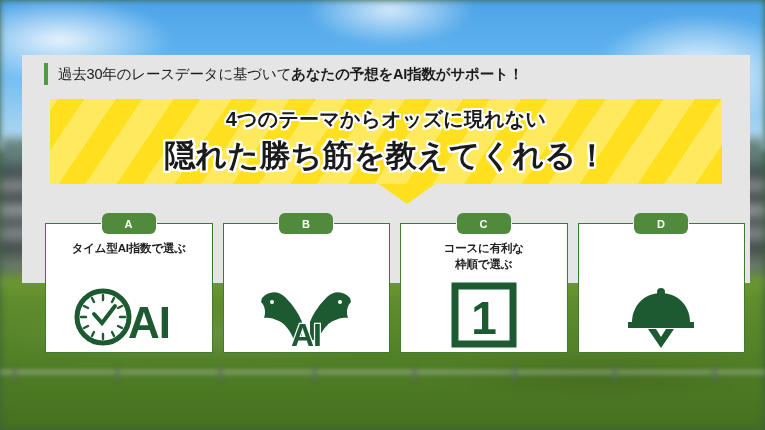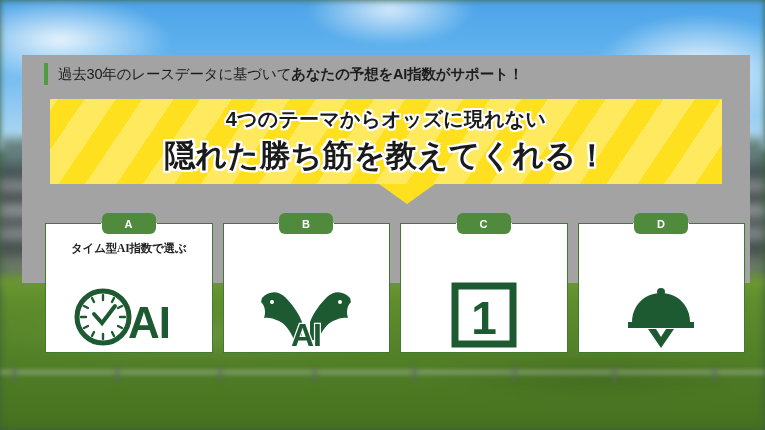--- a/index.html
+++ b/index.html
@@ -47,21 +47,21 @@
   }
   .bg-posts { position:absolute; left:0; top:366px; width:765px; height:16px; filter:blur(2px); }
   .bg-posts i {
     position:absolute; top:0; width:5px; height:16px;
     background:rgba(90,105,95,.55); display:block;
   }
 
   
   #panel {
     position:absolute; left:22px; top:55px; width:728px; height:228px;
-    background:#a3a3a3;
+    background:#e5e5e5;
   }
 
   
   .header { position:absolute; left:22px; top:8px; display:flex; align-items:center; }
   .header .accent {
     width:4px; height:22px; background:#4f9b3f; margin-right:10px; flex:none;
   }
   .header .htext {
     font-size:14.5px; color:#1b1b1b; letter-spacing:-.2px; white-space:nowrap;
   }
@@ -121,21 +121,21 @@
     color:#ffffff; font-size:11px; font-weight:bold; letter-spacing:.4px;
     z-index:2;
   }
   .card-tab-notch {
     position:absolute; left:50%; top:-1.5px; transform:translateX(-50%);
     width:56px; height:3px; background:#fff; z-index:1;
   }
   .card-title {
     position:absolute; left:0; right:0; top:16px;
     text-align:center; font-size:11.5px; font-weight:bold; color:#222;
-    line-height:1.42; letter-spacing:-.2px; white-space:pre-line;font-family:Liberation Serif, serif;
+    line-height:1.42; letter-spacing:-.2px; white-space:pre-line;
   }
   .card-icon {
     position:absolute; left:0; right:0; bottom:4px; height:72px;
     display:flex; align-items:flex-end; justify-content:center;
   }
   .card-icon svg { display:block; }
 
   
   .cards .card + .card { margin-left:0; }
 </style>
@@ -222,20 +222,22 @@
           <circle cx="88" cy="18" r="2" fill="#ffffff"></circle>
 
           <text x="54" y="62" text-anchor="middle" font-family="Liberation Sans, sans-serif" font-size="32" font-weight="bold" fill="#1d5a32" stroke="#ffffff" stroke-width="2.4" paint-order="stroke" letter-spacing="-1">AI</text>
         </svg>
       </div>
     </div>
 
     <div class="card">
       <div class="card-tab-notch"></div>
       <div class="card-tab">C</div>
+      <div class="card-title">コースに有利な
+枠順で選ぶ</div>
       <div class="card-icon">
         <svg width="66" height="66" viewBox="0 0 66 66">
           <rect x="4" y="4" width="58" height="58" fill="none" stroke="#1d5a32" stroke-width="7"></rect>
           <text x="33" y="52" text-anchor="middle" font-family="Liberation Sans, sans-serif" font-size="46" font-weight="bold" fill="#1d5a32">1</text>
         </svg>
       </div>
     </div>
 
     <div class="card">
       <div class="card-tab-notch"></div>

